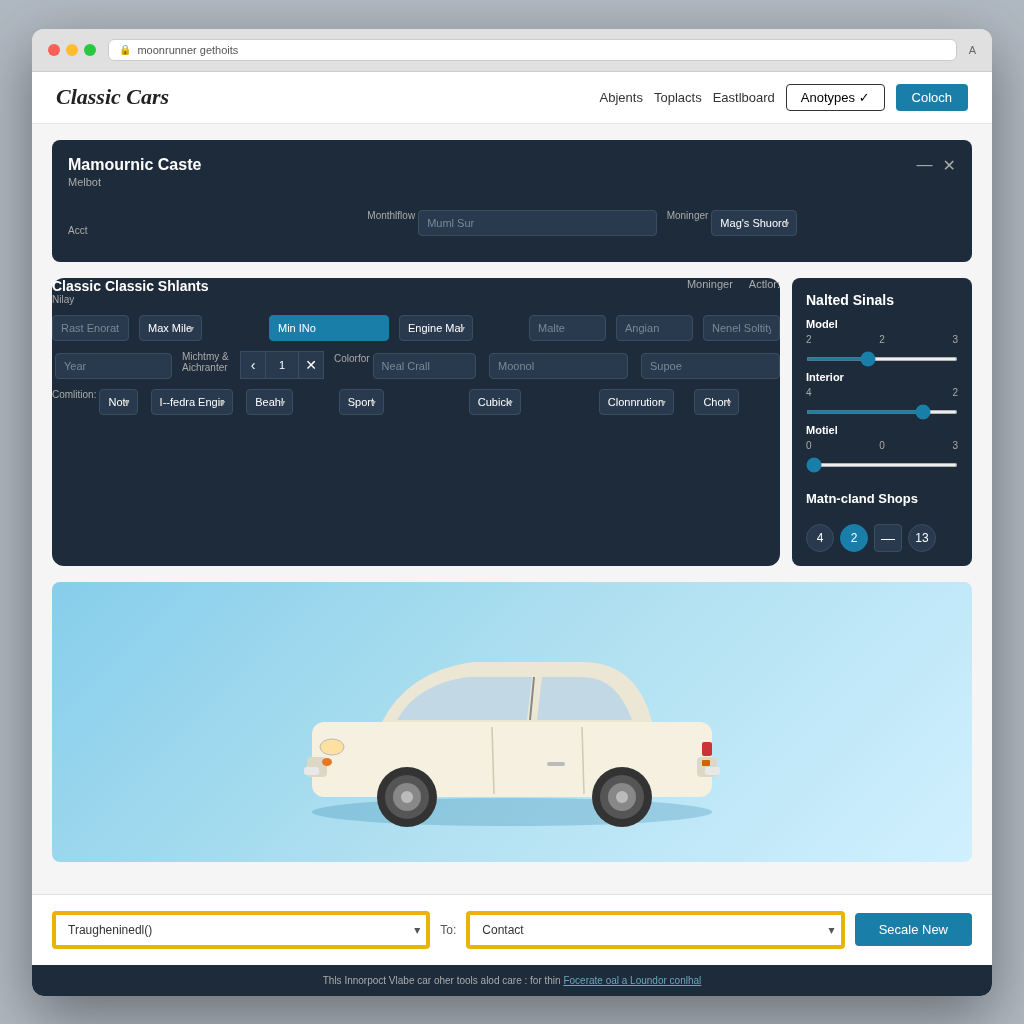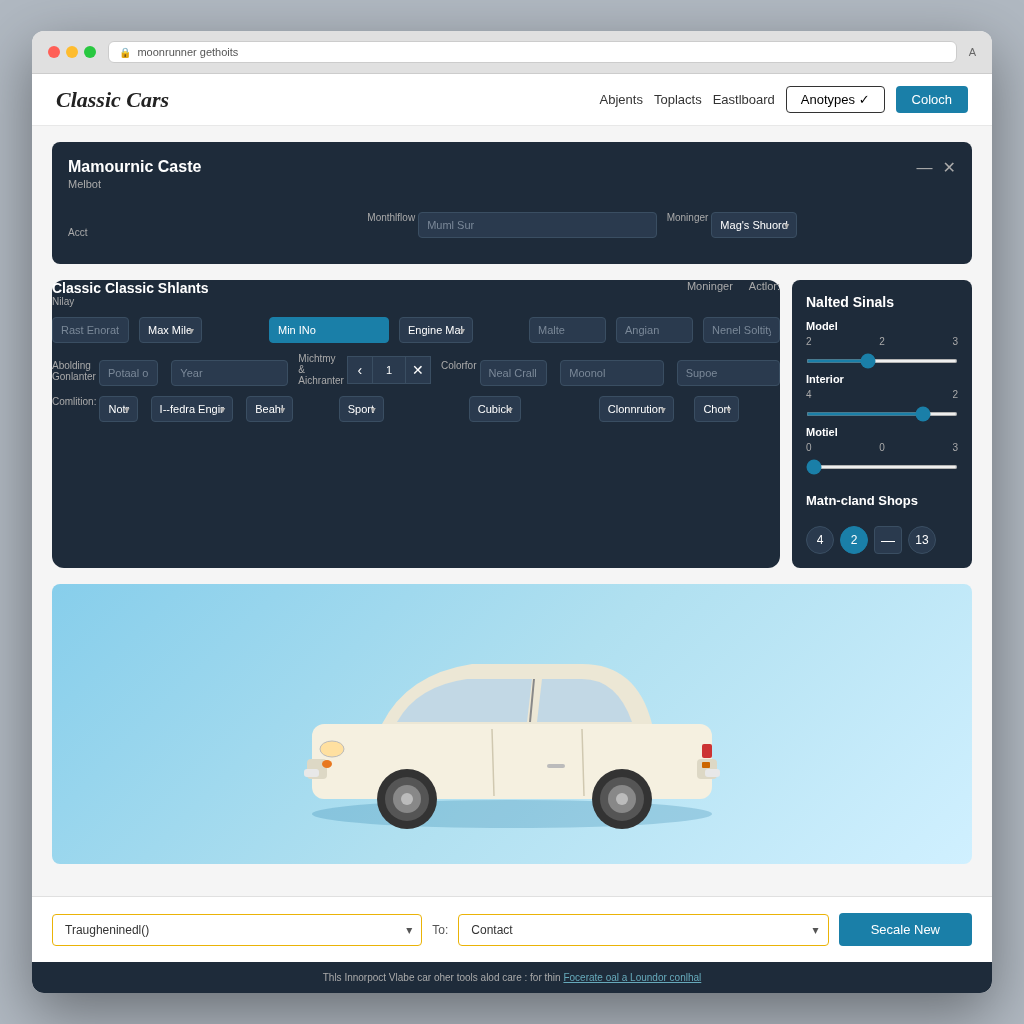--- a/index.html
+++ b/index.html
@@ -347,21 +347,21 @@
       display: flex;
       gap: 10px;
       align-items: center;
     }
     .val-select-wrapper {
       position: relative;
       flex: 1;
     }
     .val-select {
       width: 100%;
-      border: 1px solid #eab308;
+      border: 4px solid #eab308;
       border-radius: 4px;
       padding: 8px 30px 8px 12px;
       font-size: 12px;
       color: #333;
       appearance: none;
       cursor: pointer;
       background: white;
       outline: none;
     }
     .val-select-wrapper::after {
@@ -377,21 +377,21 @@
     .val-label {
       font-size: 12px;
       color: #555;
       flex-shrink: 0;
     }
     .search-now-btn {
       background: #1a7fa8;
       color: white;
       border: none;
       border-radius: 4px;
-      padding: 9px 32px;
+      padding: 9px 24px;
       font-size: 13px;
       cursor: pointer;
       white-space: nowrap;
     }
     
     .site-footer {
       background: #1e2b3a;
       color: #aaa;
       text-align: center;
       padding: 10px;
@@ -505,24 +505,20 @@
             </div>
             <div class="form-group">
               <input class="form-input" type="text" placeholder="Angian" style="">
             </div>
             <div class="form-group">
               <input class="form-input" type="text" placeholder="Nenel Soltity" style="">
             </div>
           </div>
 
           <div class="form-row">
-            <div class="form-group">
-              <label class="form-label">Abolding Gonlanter</label>
-              <input class="form-input" type="text" placeholder="Potaal oupe" style="">
-            </div>
             <div class="form-group narrow">
               <label class="form-label"> </label>
               <input class="form-input" type="text" placeholder="Year" style="">
             </div>
             <div class="form-group">
               <label class="form-label">Michtmy &amp; Aichranter</label>
               <div class="qty-group">
                 <button class="qty-btn">‹</button>
                 <input class="qty-input" type="text" value="1" style="">
                 <button class="qty-btn">✕</button>

